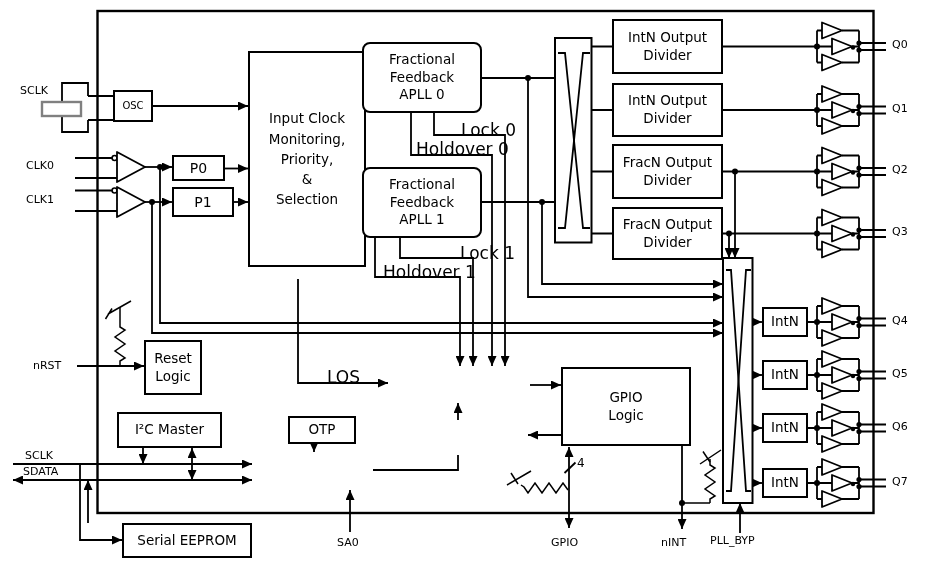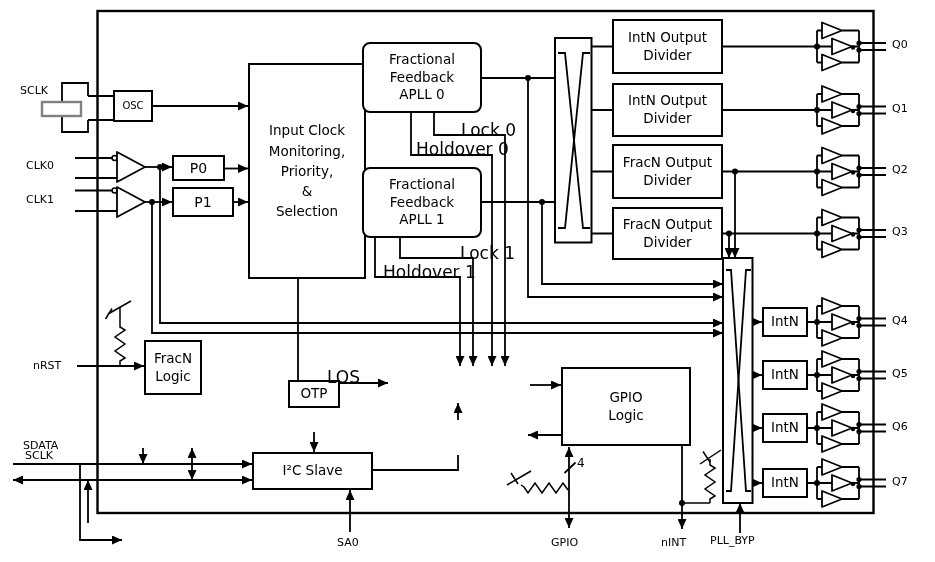--- a/index.html
+++ b/index.html
@@ -163,21 +163,21 @@
     <path class="r" d="M700,464 L721,450 M703,451.5 L710,462"></path>
   </g>
 
   <path class="w" d="M740,533 V503" marker-end="url(#ah)"></path>
   <path class="w" d="M350,532 V490" marker-end="url(#ah)"></path>
 </svg>
 
 <div class="box" style="left:113px;top:90px;width:40px;height:32px;font-size:10px"><span>OSC</span></div>
 <div class="box" style="left:172px;top:155px;width:53px;height:26px;font-size:14px"><span>P0</span></div>
 <div class="box" style="left:172px;top:187px;width:62px;height:30px;font-size:14px"><span>P1</span></div>
-<div class="box" style="left:248px;top:63px;width:118px;height:216px;line-height:1.5"><span>Input Clock
+<div class="box" style="left:248px;top:51px;width:118px;height:216px;line-height:1.5"><span>Input Clock
 Monitoring,
 Priority,
 &amp;
 Selection</span></div>
 <div class="box rounded" style="left:362px;top:42px;width:120px;height:71px"><span>Fractional
 Feedback
 APLL 0</span></div>
 <div class="box rounded" style="left:362px;top:167px;width:120px;height:71px"><span>Fractional
 Feedback
 APLL 1</span></div>
@@ -186,33 +186,34 @@
 <div class="box" style="left:612px;top:83px;width:111px;height:54px"><span>IntN Output
 Divider</span></div>
 <div class="box" style="left:612px;top:144px;width:111px;height:55px"><span>FracN Output
 Divider</span></div>
 <div class="box" style="left:612px;top:207px;width:111px;height:53px"><span>FracN Output
 Divider</span></div>
 <div class="box" style="left:762px;top:307px;width:46px;height:30px"><span>IntN</span></div>
 <div class="box" style="left:762px;top:360px;width:46px;height:30px"><span>IntN</span></div>
 <div class="box" style="left:762px;top:413px;width:46px;height:30px"><span>IntN</span></div>
 <div class="box" style="left:762px;top:468px;width:46px;height:30px"><span>IntN</span></div>
-<div class="box" style="left:144px;top:340px;width:58px;height:55px"><span>FracN
+<div class="box" style="left:144px;top:340px;width:58px;height:55px"><span>Reset
 Logic</span></div>
-<div class="box" style="left:288px;top:380px;width:52px;height:28px"><span>OTP</span></div>
-<div class="box" style="left:252px;top:452px;width:121px;height:38px"><span>I²C Slave</span></div>
+<div class="box" style="left:117px;top:412px;width:105px;height:36px"><span>I²C Master</span></div>
+<div class="box" style="left:288px;top:416px;width:68px;height:28px"><span>OTP</span></div>
 <div class="box" style="left:561px;top:367px;width:130px;height:79px"><span>GPIO
 Logic</span></div>
+<div class="box" style="left:122px;top:523px;width:130px;height:35px"><span>Serial EEPROM</span></div>
 
 <span class="lbl" style="left:20px;top:84px">SCLK</span>
 <span class="lbl" style="left:26px;top:159px">CLK0</span>
 <span class="lbl" style="left:26px;top:193px">CLK1</span>
 <span class="lbl" style="left:33px;top:359px">nRST</span>
 <span class="lbl" style="left:25px;top:449px">SCLK</span>
-<span class="lbl" style="left:23px;top:439px">SDATA</span>
+<span class="lbl" style="left:23px;top:465px">SDATA</span>
 <span class="lbl" style="left:337px;top:536px">SA0</span>
 <span class="lbl" style="left:551px;top:536px">GPIO</span>
 <span class="lbl" style="left:661px;top:536px">nINT</span>
 <span class="lbl" style="left:710px;top:534px">PLL_BYP</span>
 <span class="lbl" style="left:892px;top:38px">Q0</span>
 <span class="lbl" style="left:892px;top:101.5px">Q1</span>
 <span class="lbl" style="left:892px;top:163px">Q2</span>
 <span class="lbl" style="left:892px;top:225px">Q3</span>
 <span class="lbl" style="left:892px;top:313.5px">Q4</span>
 <span class="lbl" style="left:892px;top:366.5px">Q5</span>

